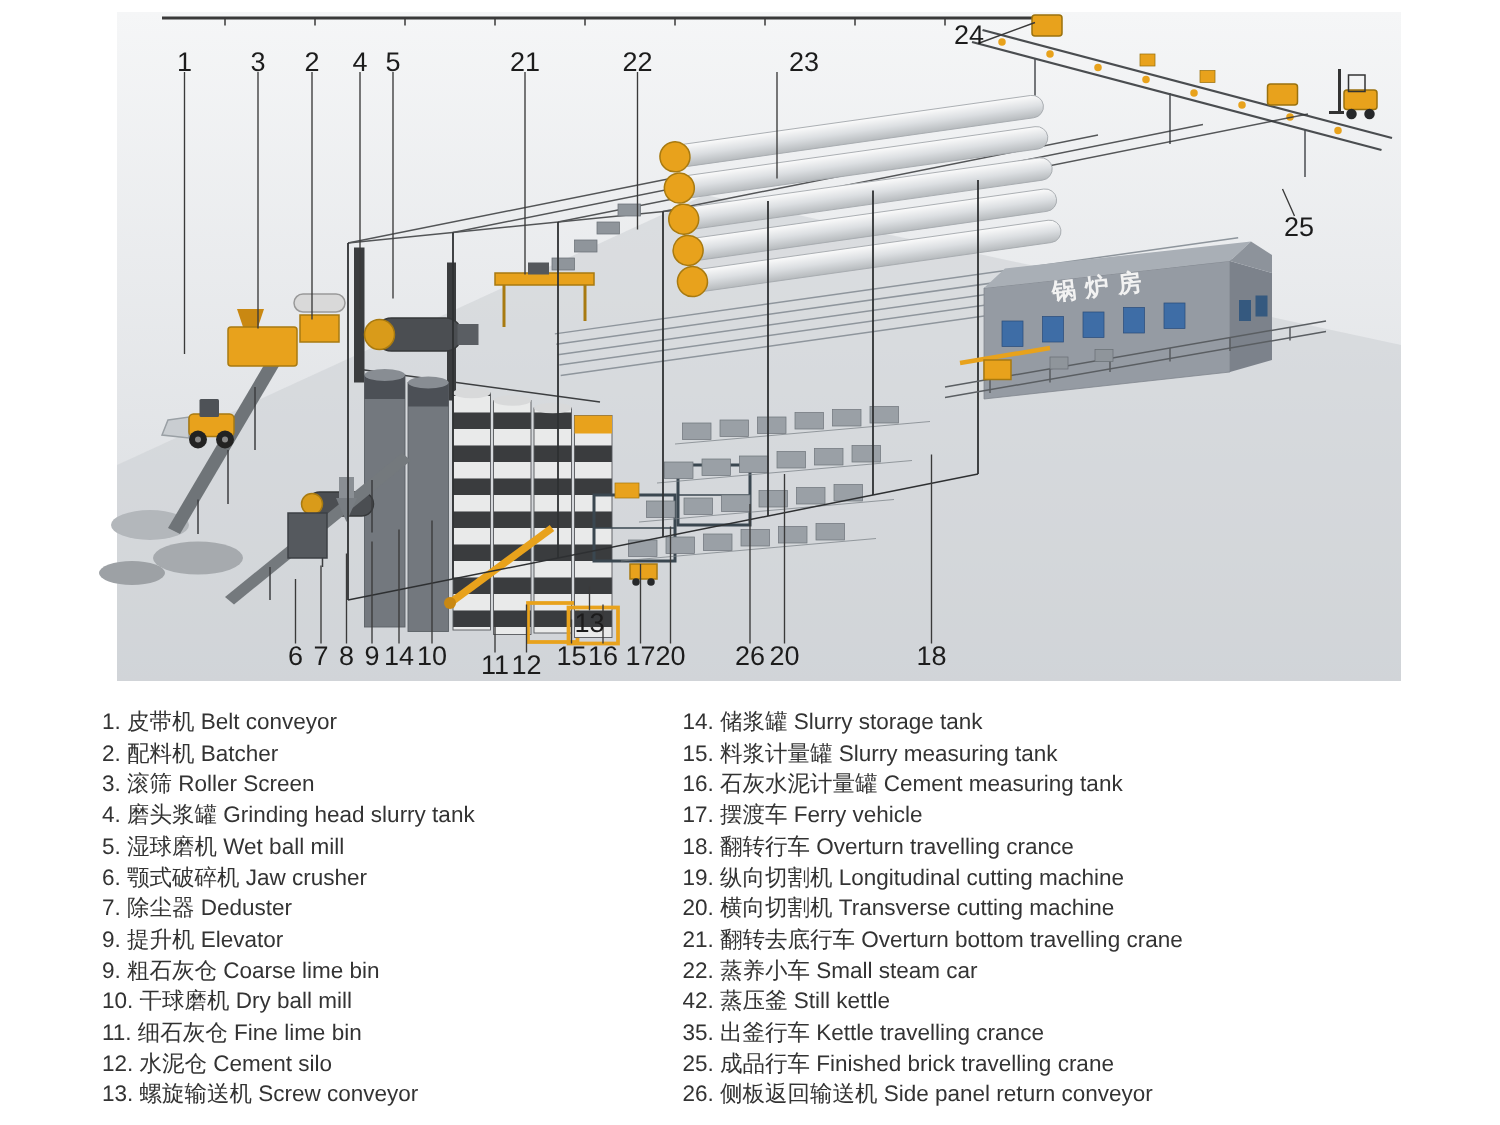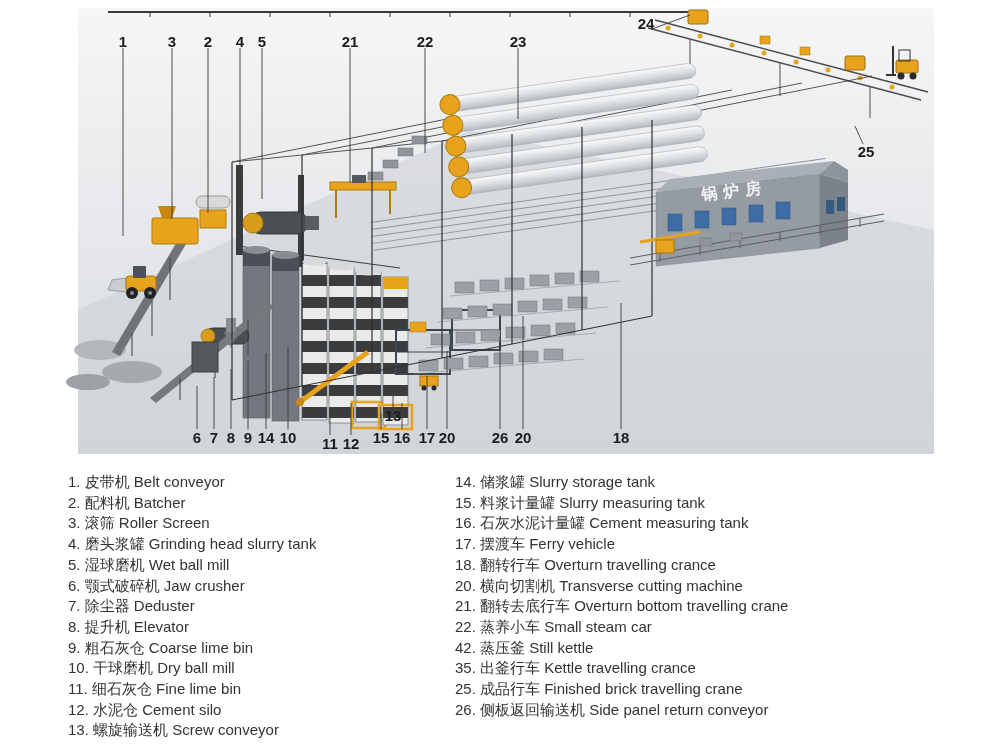--- a/index.html
+++ b/index.html
@@ -5,21 +5,21 @@
   html,body{margin:0;padding:0;}
   body{
     width:1000px;height:750px;position:relative;background:#ffffff;
     font-family:"Liberation Sans","DejaVu Sans",sans-serif;
     overflow:hidden;
   }
   #diagram{position:absolute;left:0;top:0;width:1000px;height:460px;}
   #scene{position:absolute;left:0;top:0;}
   .callout{
     position:absolute;transform:translate(-50%,-50%);
-    font-size:15px;font-weight:700;color:#1c1c1c;line-height:1;
+    font-size:18px;font-weight:400;color:#1c1c1c;line-height:1;
     letter-spacing:0;
   }
   #legend{position:absolute;left:0;top:468px;width:1000px;height:282px;}
   .legend-col{
     position:absolute;top:4px;margin:0;padding:0;list-style:none;
     font-size:15px;line-height:20.7px;color:#333;white-space:nowrap;
   }
   .col-left{left:68px;}
   .col-right{left:455px;}
 </style>
@@ -270,21 +270,21 @@
   </g>
 </svg>
 
 <span class="callout" style="left:123px;top:41px">1</span>
 <span class="callout" style="left:172px;top:41px">3</span>
 <span class="callout" style="left:208px;top:41px">2</span>
 <span class="callout" style="left:240px;top:41px">4</span>
 <span class="callout" style="left:262px;top:41px">5</span>
 <span class="callout" style="left:350px;top:41px">21</span>
 <span class="callout" style="left:425px;top:41px">22</span>
-<span class="callout" style="left:518px;top:41px">23</span>
+<span class="callout" style="left:536px;top:41px">23</span>
 <span class="callout" style="left:646px;top:23px">24</span>
 <span class="callout" style="left:866px;top:151px">25</span>
 <span class="callout" style="left:197px;top:437px">6</span>
 <span class="callout" style="left:214px;top:437px">7</span>
 <span class="callout" style="left:231px;top:437px">8</span>
 <span class="callout" style="left:248px;top:437px">9</span>
 <span class="callout" style="left:266px;top:437px">14</span>
 <span class="callout" style="left:288px;top:437px">10</span>
 <span class="callout" style="left:330px;top:443px">11</span>
 <span class="callout" style="left:351px;top:443px">12</span>
@@ -300,33 +300,34 @@
 
 <div id="legend">
   <ul class="legend-col col-left">
     <li>1. 皮带机 Belt conveyor</li>
     <li>2. 配料机 Batcher</li>
     <li>3. 滚筛 Roller Screen</li>
     <li>4. 磨头浆罐 Grinding head slurry tank</li>
     <li>5. 湿球磨机 Wet ball mill</li>
     <li>6. 颚式破碎机 Jaw crusher</li>
     <li>7. 除尘器 Deduster</li>
-    <li>8. 提升机 Elevator</li>
+    <li>9. 提升机 Elevator</li>
     <li>9. 粗石灰仓 Coarse lime bin</li>
     <li>10. 干球磨机 Dry ball mill</li>
     <li>11. 细石灰仓 Fine lime bin</li>
     <li>12. 水泥仓 Cement silo</li>
     <li>13. 螺旋输送机 Screw conveyor</li>
   </ul>
   <ul class="legend-col col-right">
     <li>14. 储浆罐 Slurry storage tank</li>
     <li>15. 料浆计量罐 Slurry measuring tank</li>
     <li>16. 石灰水泥计量罐 Cement measuring tank</li>
     <li>17. 摆渡车 Ferry vehicle</li>
     <li>18. 翻转行车 Overturn travelling crance</li>
+    <li>19. 纵向切割机 Longitudinal cutting machine</li>
     <li>20. 横向切割机 Transverse cutting machine</li>
     <li>21. 翻转去底行车 Overturn bottom travelling crane</li>
     <li>22. 蒸养小车 Small steam car</li>
     <li>42. 蒸压釜 Still kettle</li>
     <li>35. 出釜行车 Kettle travelling crance</li>
     <li>25. 成品行车 Finished brick travelling crane</li>
     <li>26. 侧板返回输送机 Side panel return conveyor</li>
   </ul>
 </div>
 

